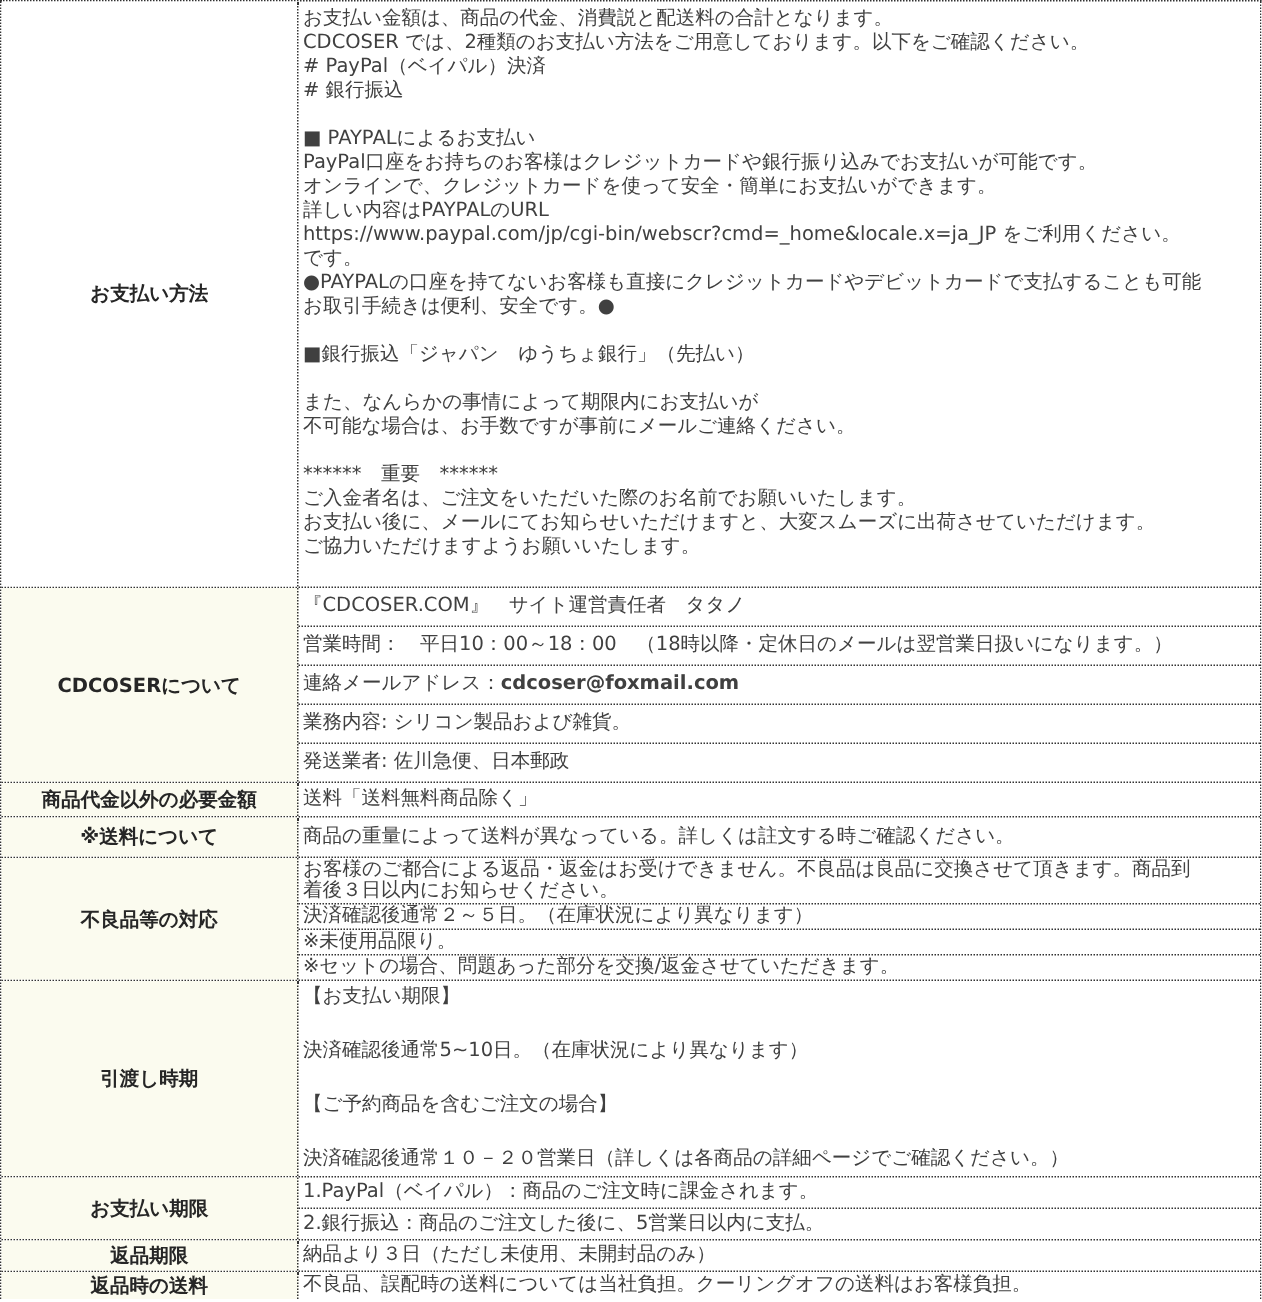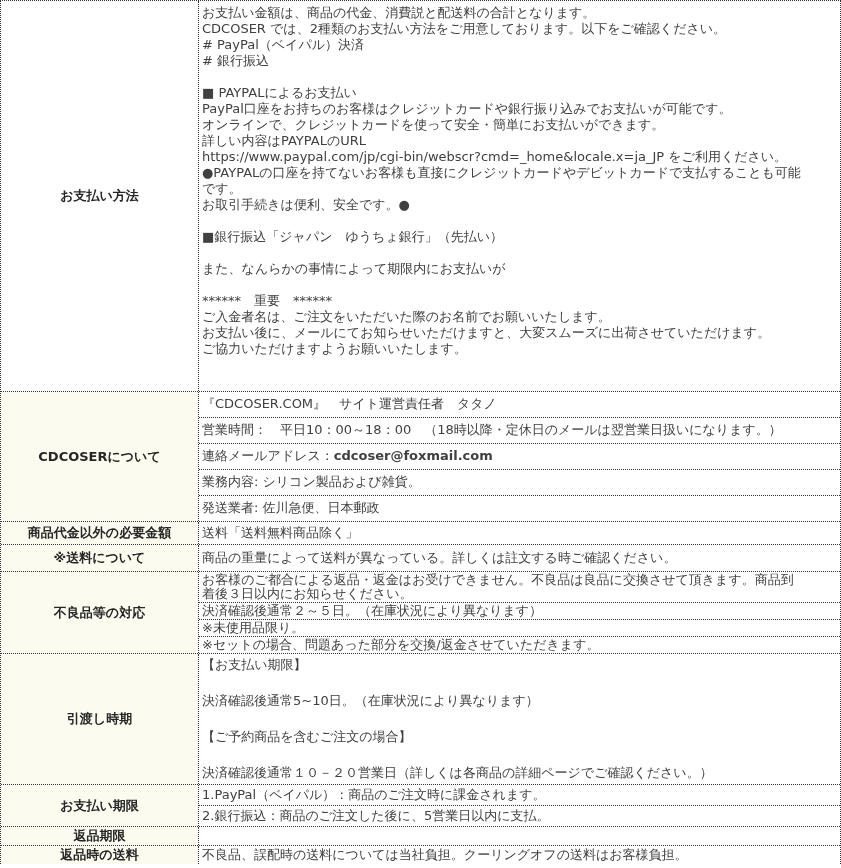--- a/index.html
+++ b/index.html
@@ -60,27 +60,28 @@
           <div class="line">お支払い金額は、商品の代金、消費説と配送料の合計となります。</div>
           <div class="line">CDCOSER では、2種類のお支払い方法をご用意しております。以下をご確認ください。</div>
           <div class="line"># PayPal（ベイパル）決済</div>
           <div class="line"># 銀行振込</div>
           <div class="line"></div>
           <div class="line">■ PAYPALによるお支払い</div>
           <div class="line">PayPal口座をお持ちのお客様はクレジットカードや銀行振り込みでお支払いが可能です。</div>
           <div class="line">オンラインで、クレジットカードを使って安全・簡単にお支払いができます。</div>
           <div class="line">詳しい内容はPAYPALのURL</div>
           <div class="line">https://www.paypal.com/jp/cgi-bin/webscr?cmd=_home&amp;locale.x=ja_JP をご利用ください。</div>
+          <div class="line">です。</div>
           <div class="line">●PAYPALの口座を持てないお客様も直接にクレジットカードやデビットカードで支払することも可能</div>
-          <div class="line">です。</div>
           <div class="line">お取引手続きは便利、安全です。●</div>
           <div class="line"></div>
           <div class="line">■銀行振込「ジャパン　ゆうちょ銀行」（先払い）</div>
           <div class="line"></div>
           <div class="line">また、なんらかの事情によって期限内にお支払いが</div>
+          <div class="line">不可能な場合は、お手数ですが事前にメールご連絡ください。</div>
           <div class="line"></div>
           <div class="line">******　重要　******</div>
           <div class="line">ご入金者名は、ご注文をいただいた際のお名前でお願いいたします。</div>
           <div class="line">お支払い後に、メールにてお知らせいただけますと、大変スムーズに出荷させていただけます。</div>
           <div class="line">ご協力いただけますようお願いいたします。</div>
         </div>
     </div>
 
     <div class="row">
       <div class="label">CDCOSERについて</div>
@@ -156,20 +157,23 @@
             <div class="line">1.PayPal（ベイパル）：商品のご注文時に課金されます。</div>
           </div>
         <div class="subcell">
             <div class="line">2.銀行振込：商品のご注文した後に、5営業日以内に支払。</div>
           </div>
       </div>
     </div>
 
     <div class="row">
       <div class="label">返品期限</div>
+      <div class="content c-single c-r8">
+          <div class="line">納品より３日（ただし未使用、未開封品のみ）</div>
+        </div>
     </div>
 
     <div class="row">
       <div class="label">返品時の送料</div>
       <div class="content c-r9">
           <div class="line">不良品、誤配時の送料については当社負担。クーリングオフの送料はお客様負担。</div>
         </div>
     </div>
 
   </div>

